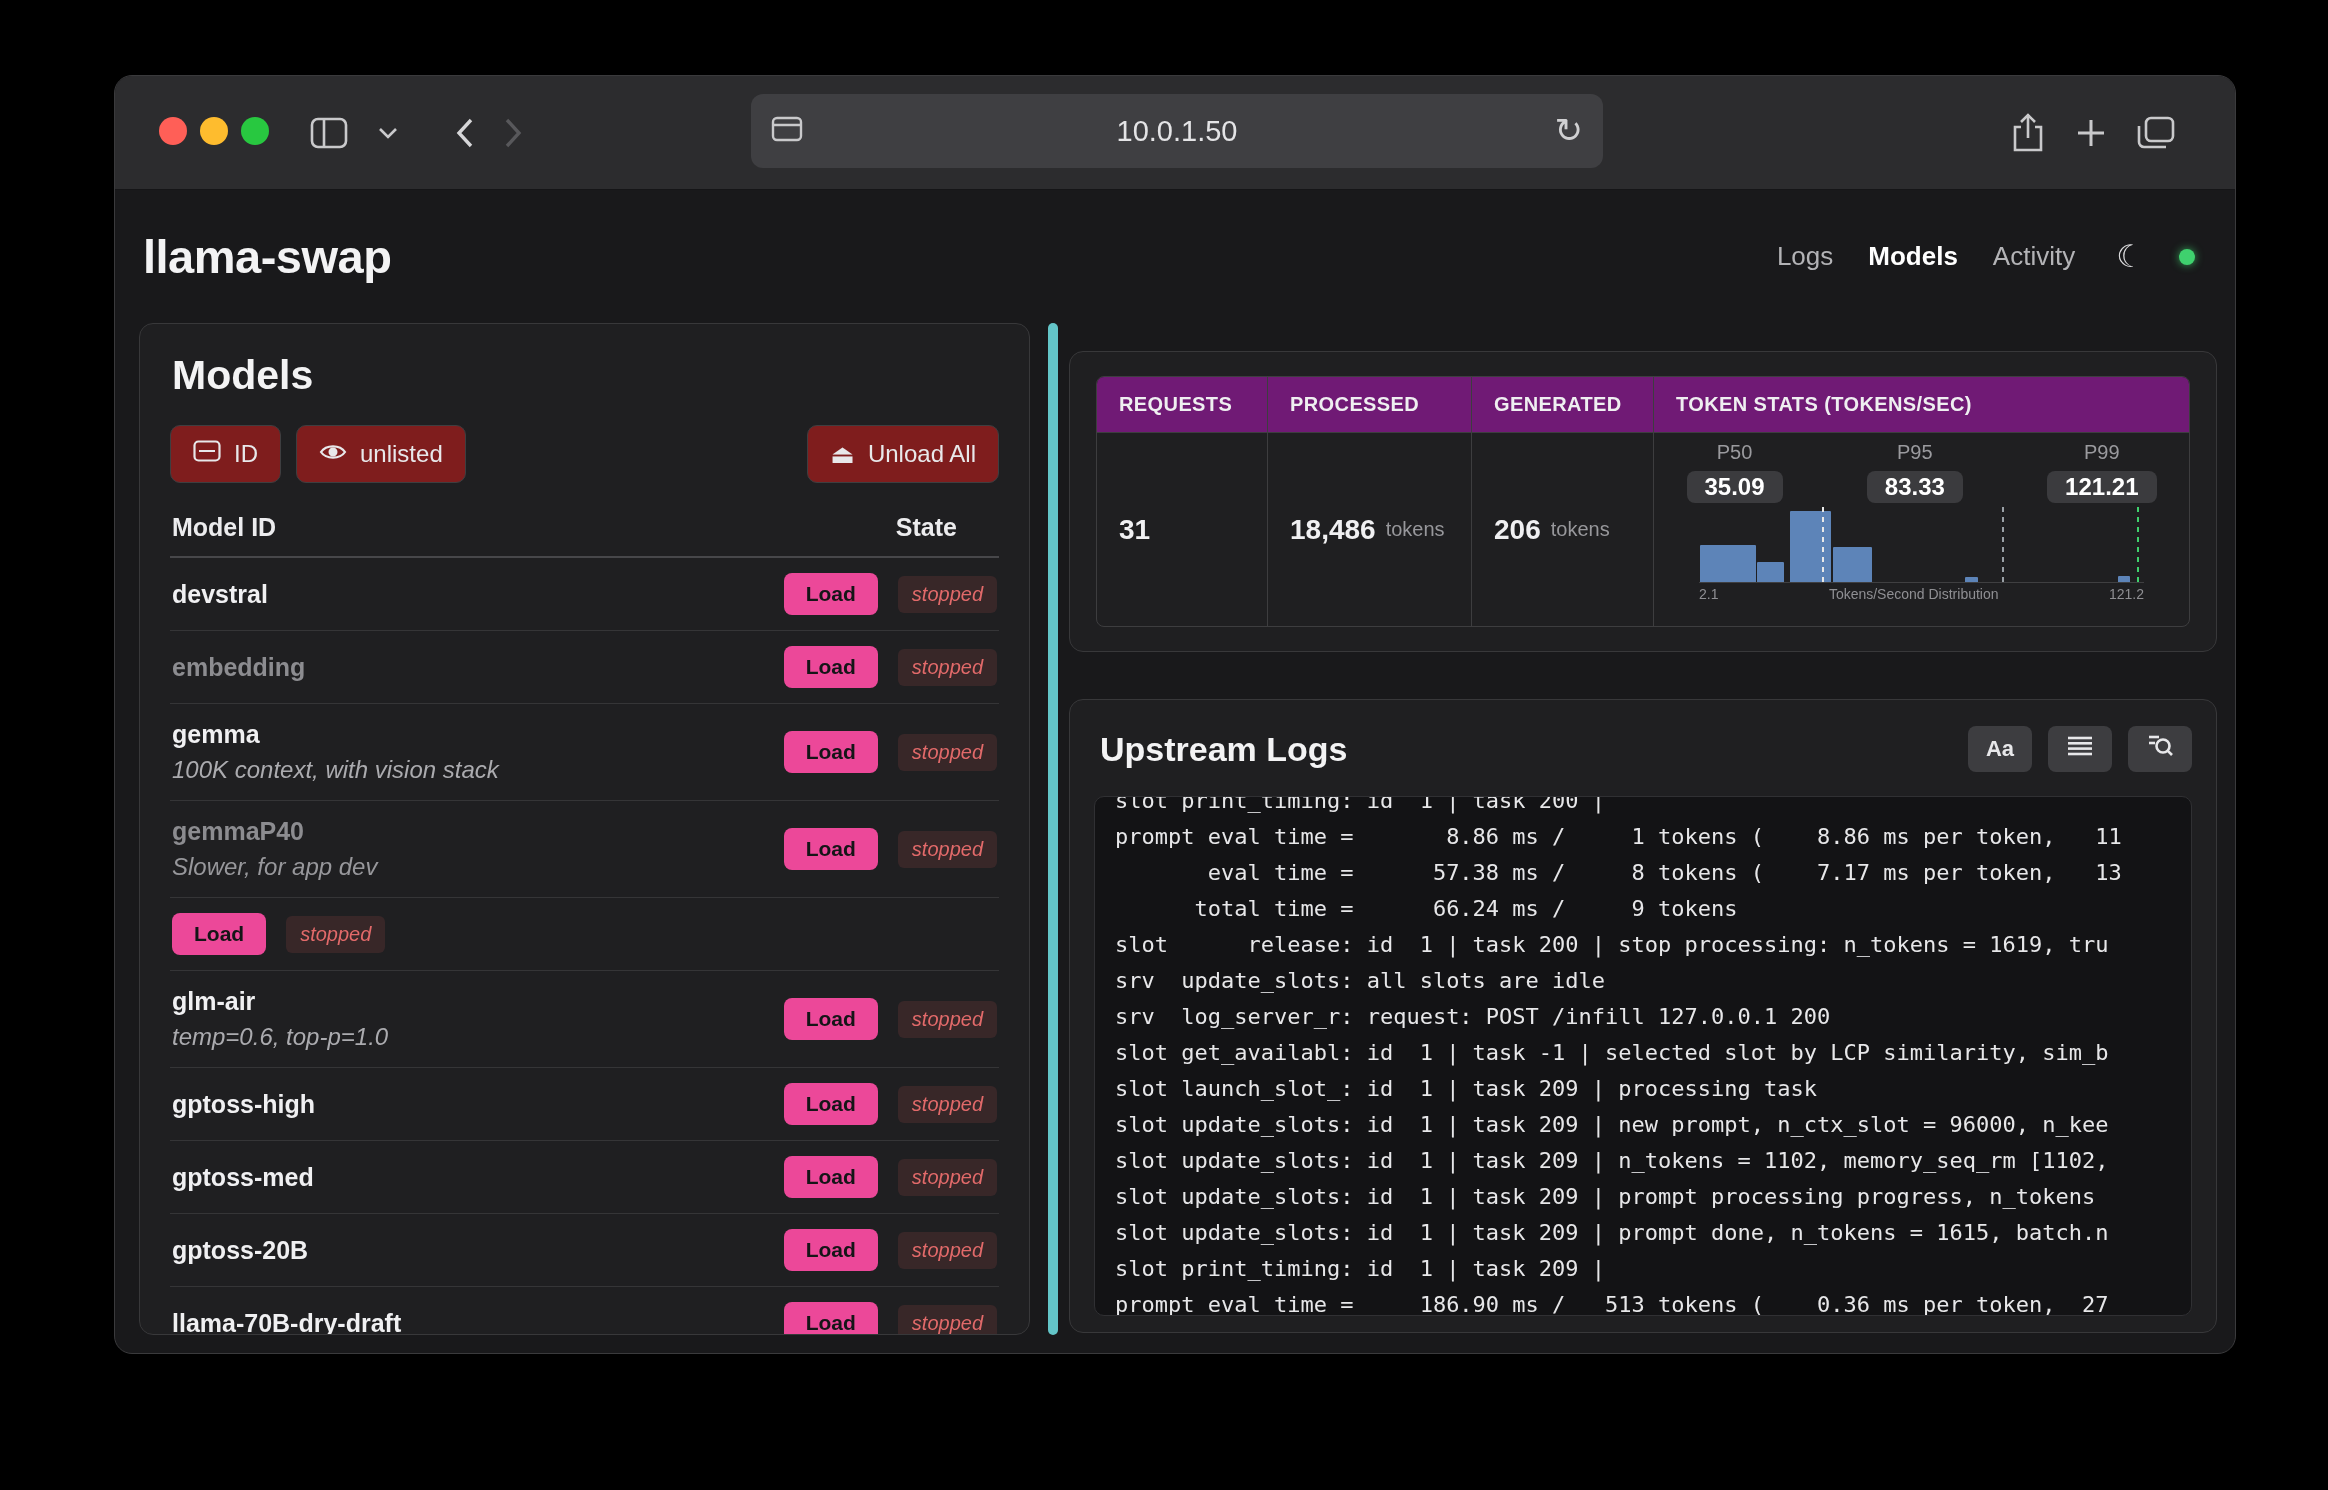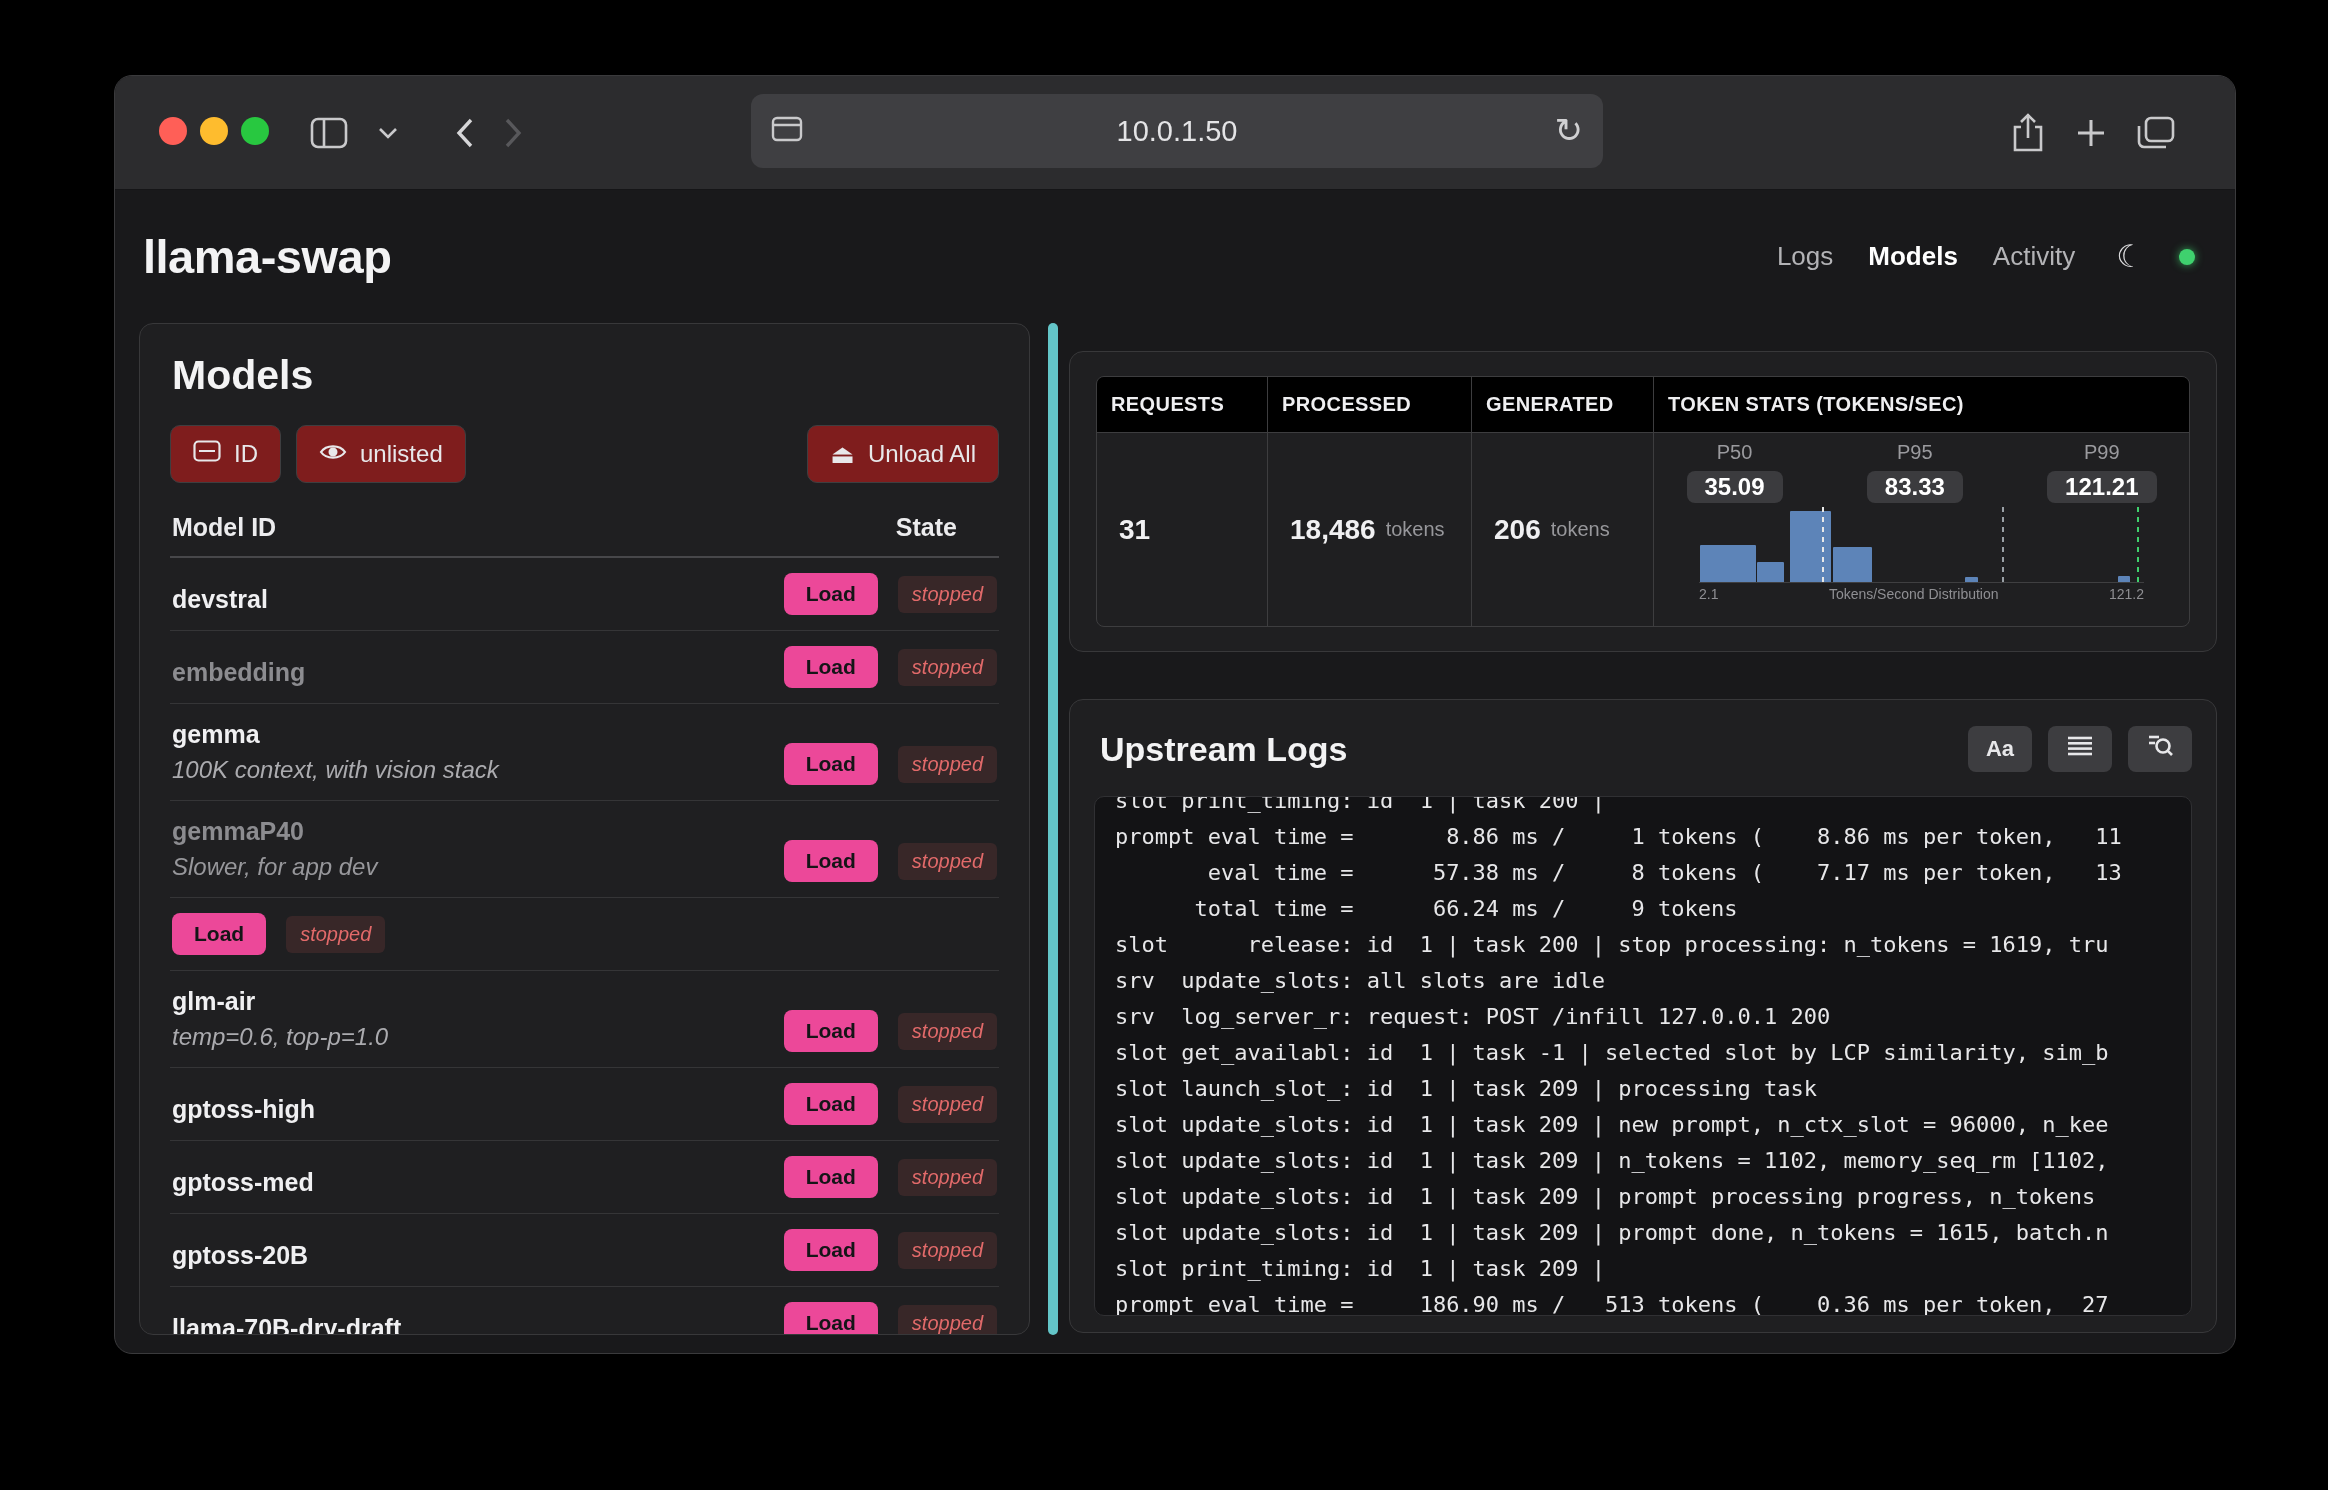--- a/index.html
+++ b/index.html
@@ -40,34 +40,34 @@
   
   .models-card { position:absolute; left:24px; top:247px; width:891px; height:1012px; padding:0 30px; overflow:hidden; }
   .models-title { font-size:41px; font-weight:700; color:#f3f3f4; margin:28px 0 0 2px; }
   .card-actions { display:flex; align-items:center; margin-top:26px; height:58px; }
   .chip-btn { display:flex; align-items:center; gap:13px; background:#7f1d1d; border:1px solid #3e3e40; border-radius:10px; color:#e8e8ea; font-size:24px; height:58px; padding:0 22px; font-family:inherit; }
   .chip-btn + .chip-btn { margin-left:15px; }
   .chip-btn.unload { margin-left:auto; }
   .eject-glyph { font-size:26px; line-height:1; }
   .table-head { display:flex; justify-content:space-between; margin-top:30px; padding:0 2px 14px 2px; border-bottom:2px solid #47474a; font-size:25px; font-weight:700; color:#ececee; }
   .table-head .state-col { margin-right:40px; }
-  .model-row { display:flex; align-items:flex-end; justify-content:space-between; border-bottom:1px solid #353537; padding:15px 2px; }
+  .model-row { display:flex; align-items:center; justify-content:space-between; border-bottom:1px solid #353537; padding:15px 2px; }
   .model-name { font-size:25px; font-weight:700; color:#f0f0f2; line-height:31px; }
   .model-desc { font-size:24px; font-style:italic; color:#ababaf; line-height:30px; margin-top:5px; }
   .model-row.muted .model-name { color:#8c8c90; }
   .model-row.muted .model-desc { color:#97979b; }
   .model-actions { display:flex; align-items:center; gap:20px; }
   .load-btn { background:#ec4899; color:#151517; border:none; border-radius:8px; font-size:21px; font-weight:600; padding:9px 22px; font-family:inherit; }
   .state-badge { background:rgba(226,93,93,.13); color:#e26a6a; font-size:20px; border-radius:6px; padding:7px 14px; min-width:74px; text-align:center;font-style:italic; }
   
   .panel-divider { position:absolute; left:933px; top:247px; width:10px; height:1012px; background:#63c5c8; border-radius:5px; }
   
   .stats-card { position:absolute; left:954px; top:275px; width:1148px; height:301px; }
   .stats-table { position:absolute; left:26px; right:26px; top:24px; bottom:24px; border:1px solid #3d3d3f; border-radius:8px; display:grid; grid-template-columns:171px 204px 182px 1fr; grid-template-rows:56px 1fr; overflow:hidden; }
-  .sh { background:#000000; display:flex; align-items:center; padding-left:14px; font-size:20px; font-weight:700; color:#efeff1; letter-spacing:.02em; border-right:1px solid #3d3d3f; border-bottom:1px solid #3d3d3f; white-space:nowrap; }
+  .sh { background:#701a75; display:flex; align-items:center; padding-left:22px; font-size:20px; font-weight:700; color:#efeff1; letter-spacing:.02em; border-right:1px solid #3d3d3f; border-bottom:1px solid #3d3d3f; white-space:nowrap; }
   .sh.last, .sb.last { border-right:none; }
   .sb { display:flex; align-items:center; padding-left:22px; border-right:1px solid #3d3d3f; font-size:28px; font-weight:700; color:#f0f0f2; }
   .unit { font-size:20px; color:#97979b; font-weight:400; margin-left:10px; }
   .token-cell { display:block; padding:6px 26px 0; }
   .pct-row { display:flex; justify-content:space-between; width:470px; margin:2px auto 0; }
   .pct { display:flex; flex-direction:column; align-items:center; gap:7px; }
   .pct-label { font-size:20px; color:#9a9a9e; font-weight:400; }
   .pct-badge { background:#3b3b3e; border-radius:8px; padding:2px 18px; font-size:24px; font-weight:700; color:#ffffff; }
   .histo-wrap { width:445px; margin:8px auto 0; }
   .histo { position:relative; height:72px; border-bottom:1px solid #3f3f41; }

